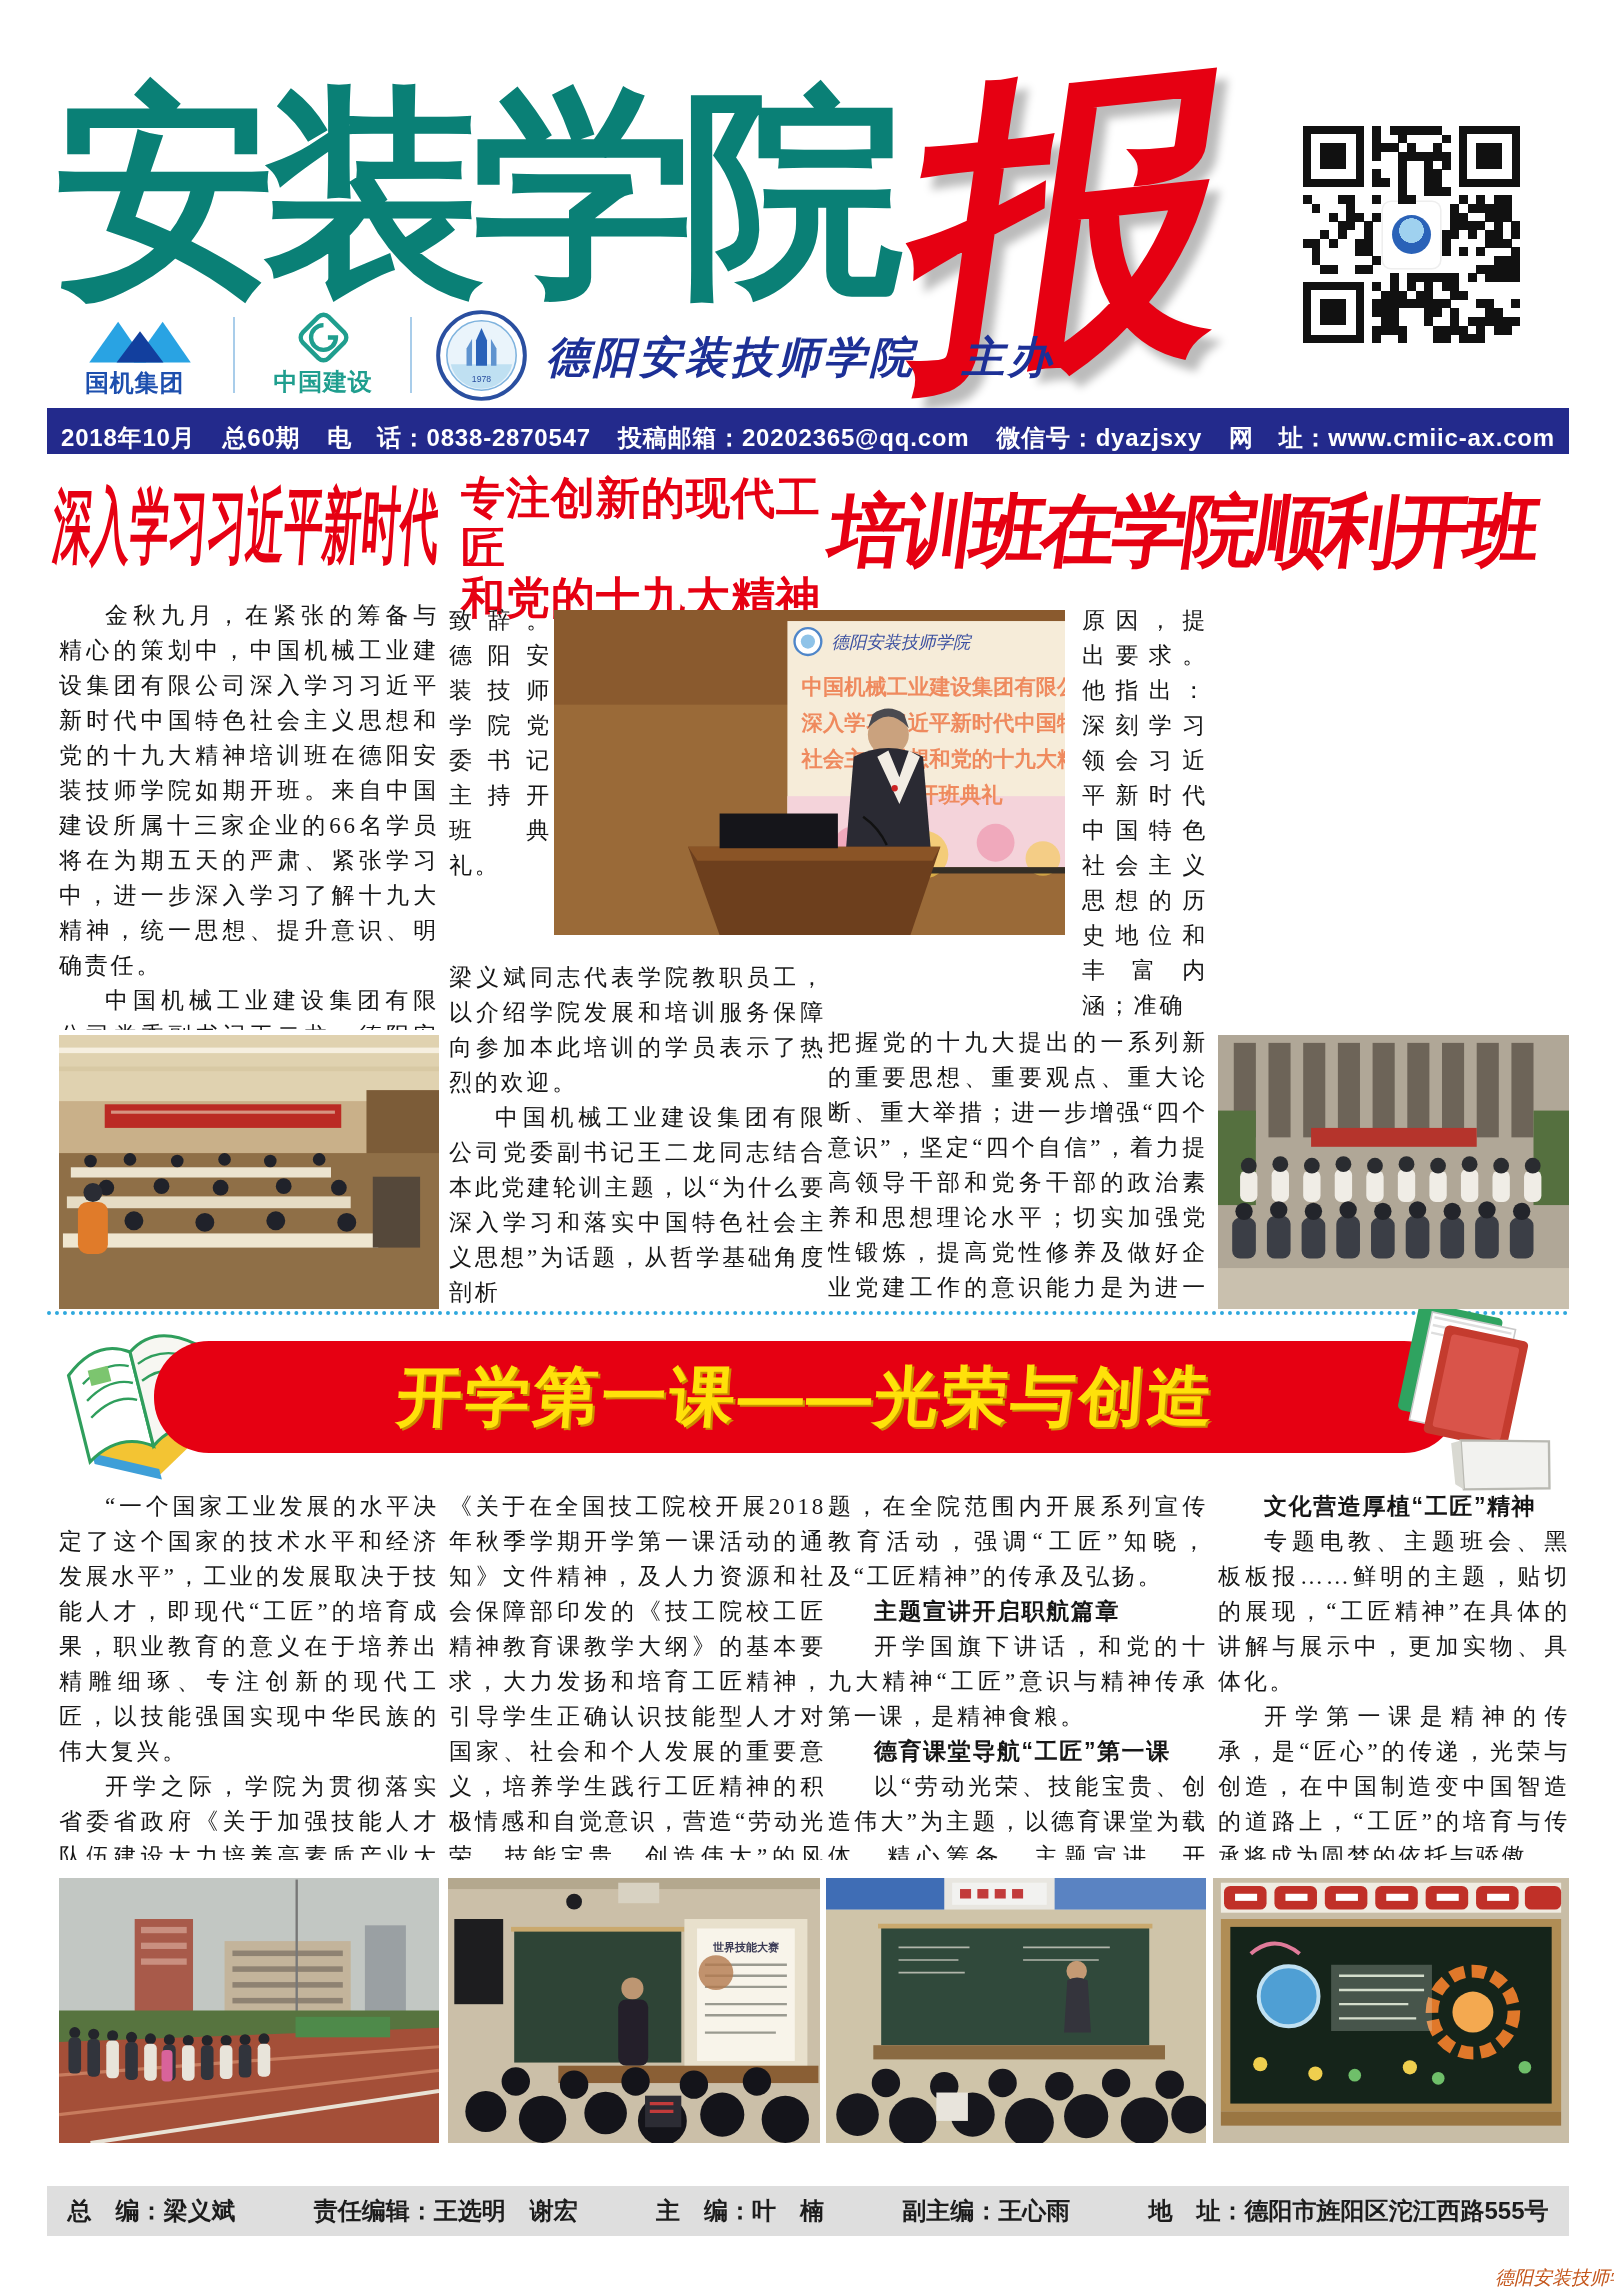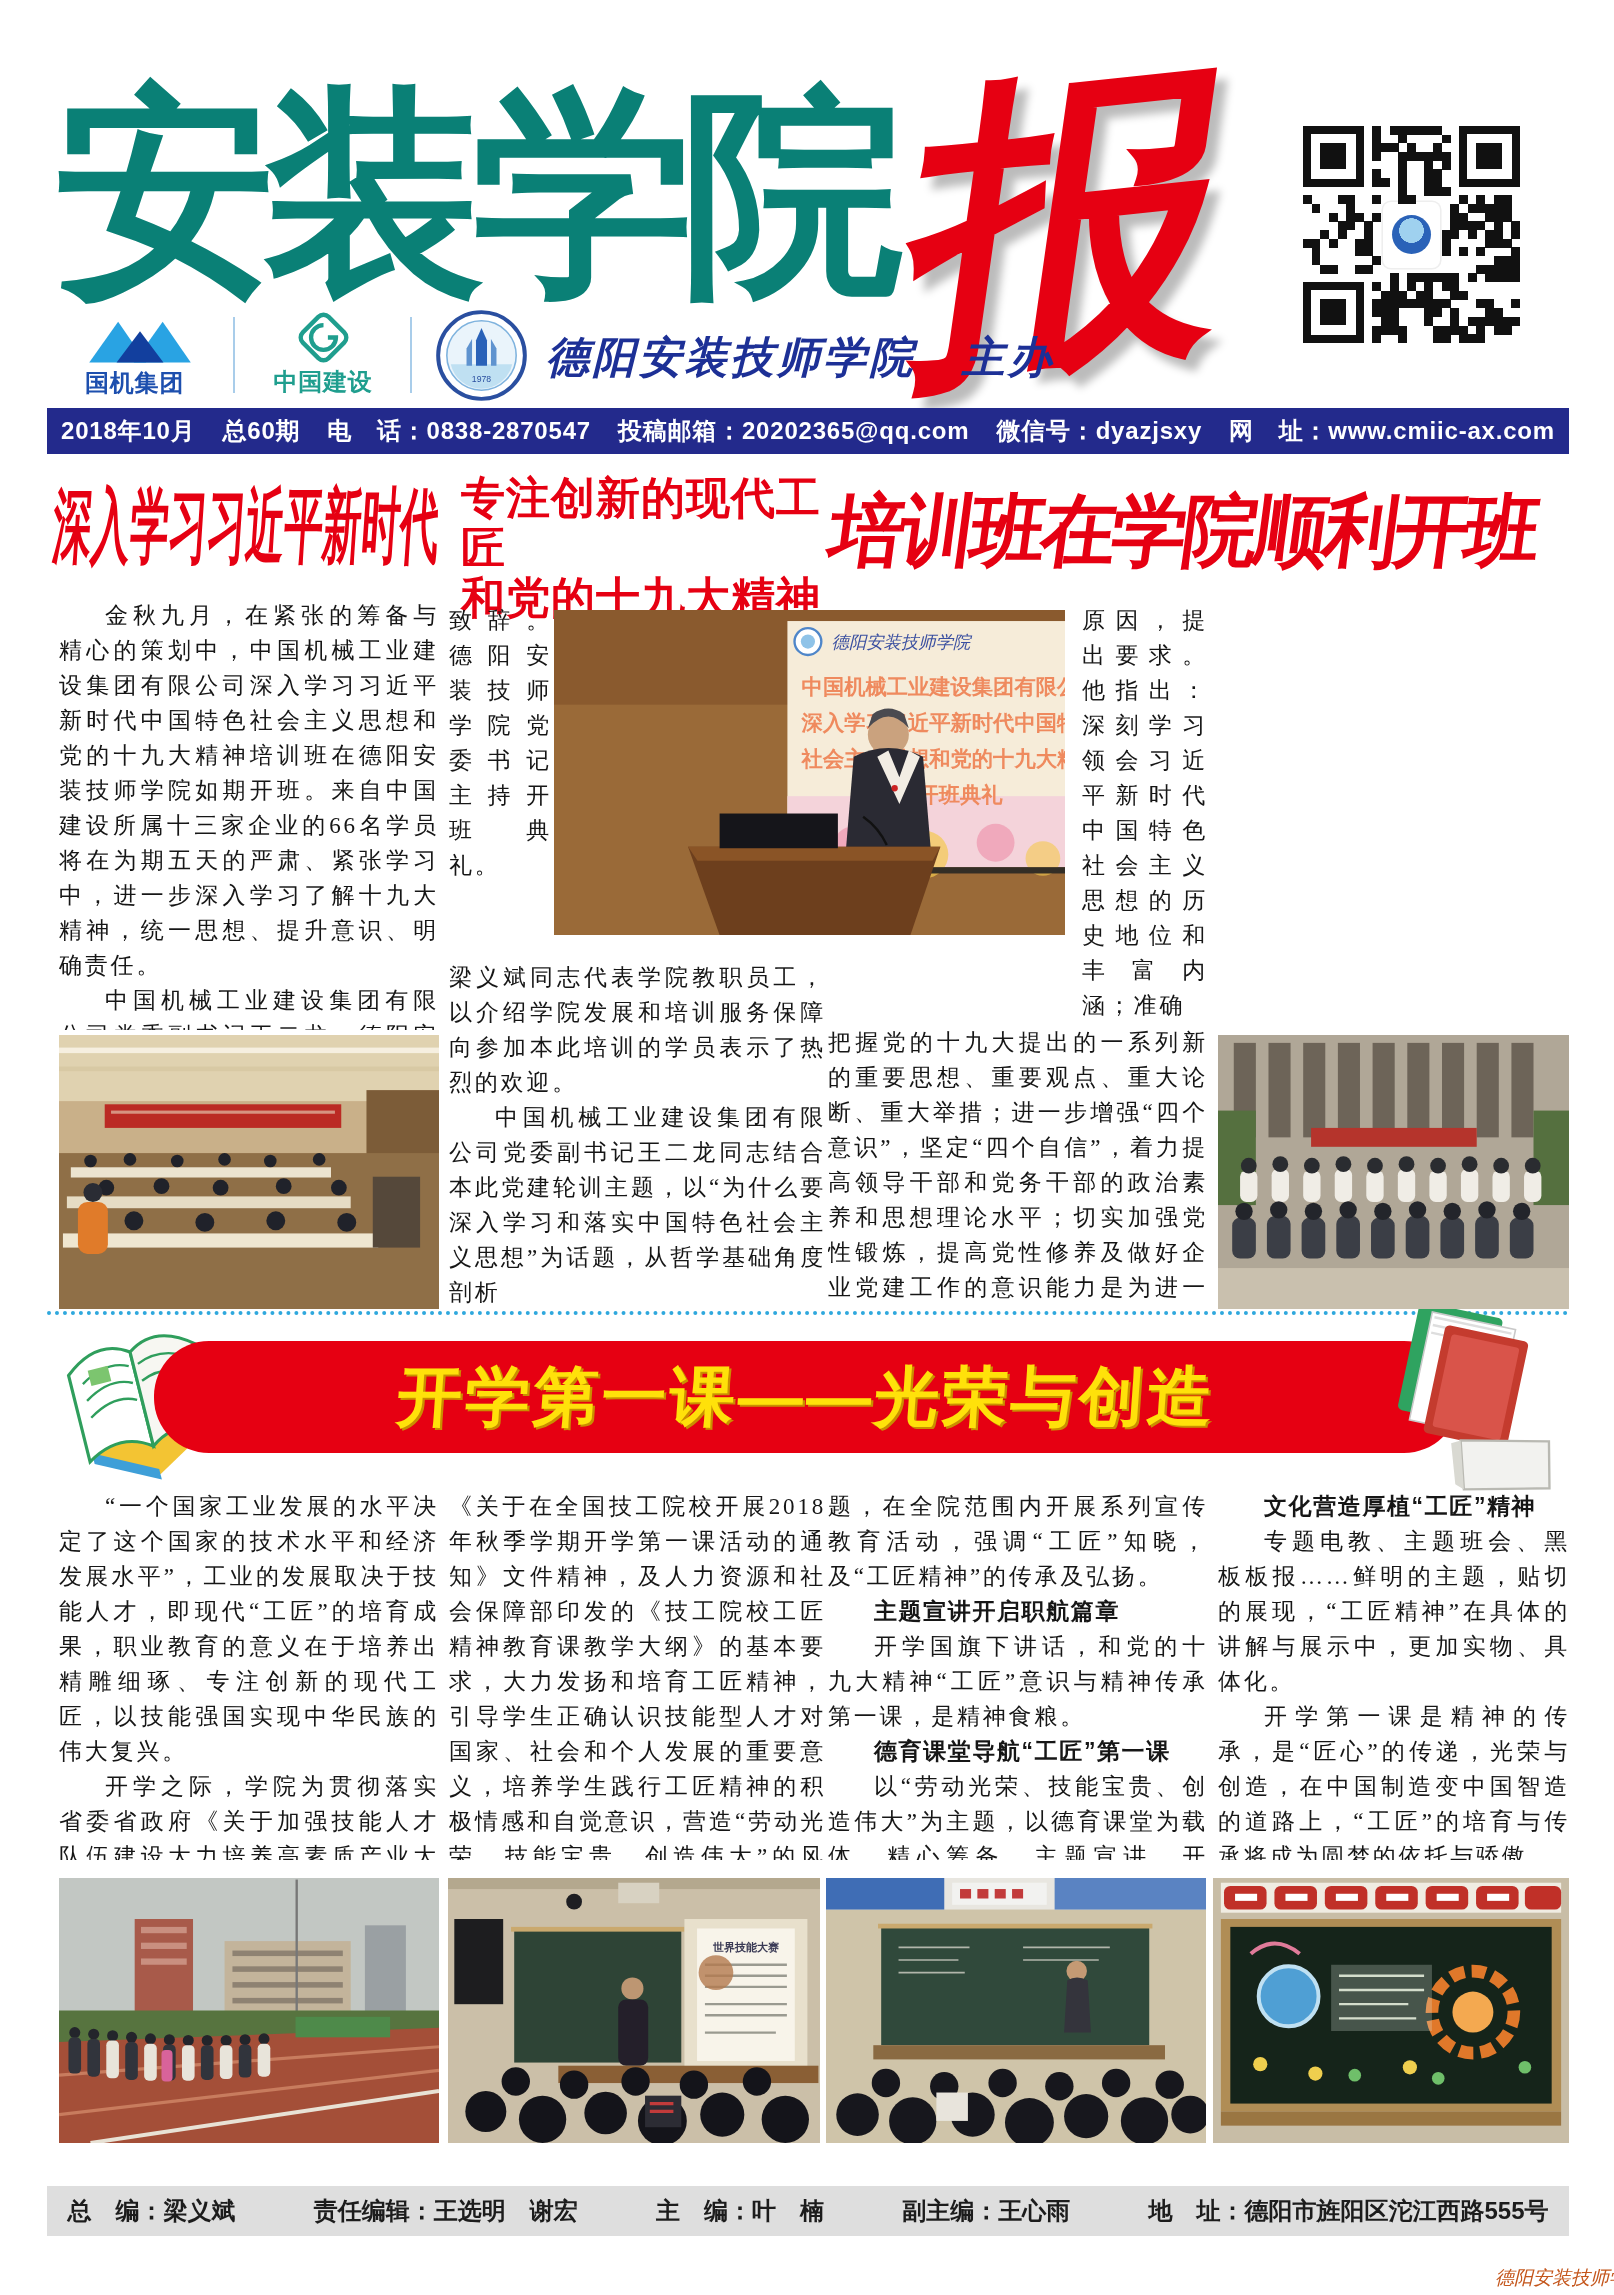--- a/index.html
+++ b/index.html
@@ -17,21 +17,21 @@
     font-family:"Liberation Serif",serif; line-height:347px; text-align:center;
     transform:rotate(-6deg); text-shadow:9.5px 12.6px 8px #bcbcbc; }
 
   .logo-label { font-size:24px; font-weight:900; color:#1d4fae; text-align:left; letter-spacing:0.8px; }
   .logo-label2 { font-size:24px; font-weight:900; color:#1f9e8e; text-align:center; letter-spacing:0.8px; }
   .v-div { width:2.4px; height:76px; background:#a9cdea; }
   .sponsor { font-size:43px; font-weight:900; color:#1d3096; letter-spacing:3.2px; line-height:87px;font-style:italic; }
 
   
   .infobar { left:47px; top:408px; width:1522px; height:46px; background:#232a8c;
-    display:flex; align-items:center; justify-content:space-between; padding:0 14px;
+    display:flex; align-items:flex-end; justify-content:space-between; padding:0 14px;
     color:#fff; font-size:24px; font-weight:700; letter-spacing:0.8px; white-space:pre; }
 
   
   .hl { color:#e60012; font-weight:900; font-family:"Liberation Sans",sans-serif; white-space:nowrap; }
   .hl-left  { left:57px;  top:472px; font-size:82px; transform:scaleX(.47) skewX(-8deg); transform-origin:left top; }
   .hl-right { left:837px; top:479px; font-size:79px; letter-spacing:-4.7px; transform:scaleX(.95) skewX(-8deg); transform-origin:left top; }
   .hl-mid { left:461px; top:473px; width:359px; text-align:justify; }
   .hl-mid div { font-size:44px; line-height:50px; color:#e60012; font-weight:900;
     text-align:justify; text-align-last:justify; }
 

